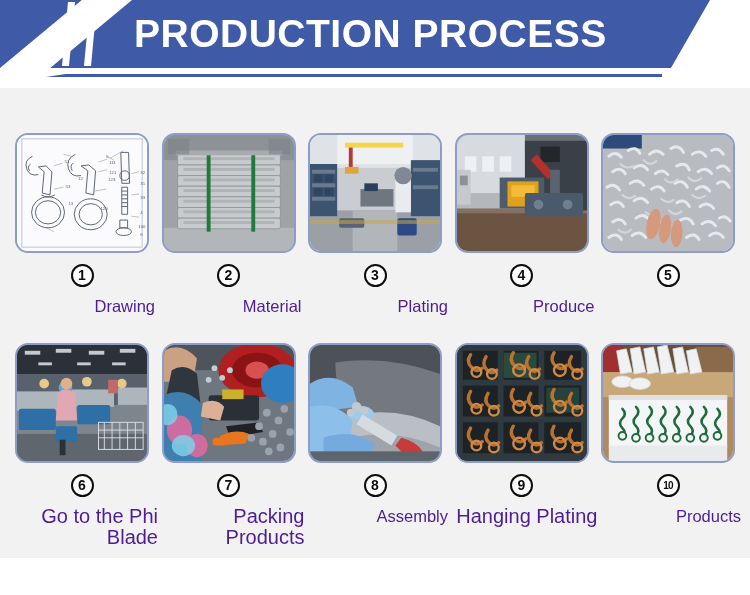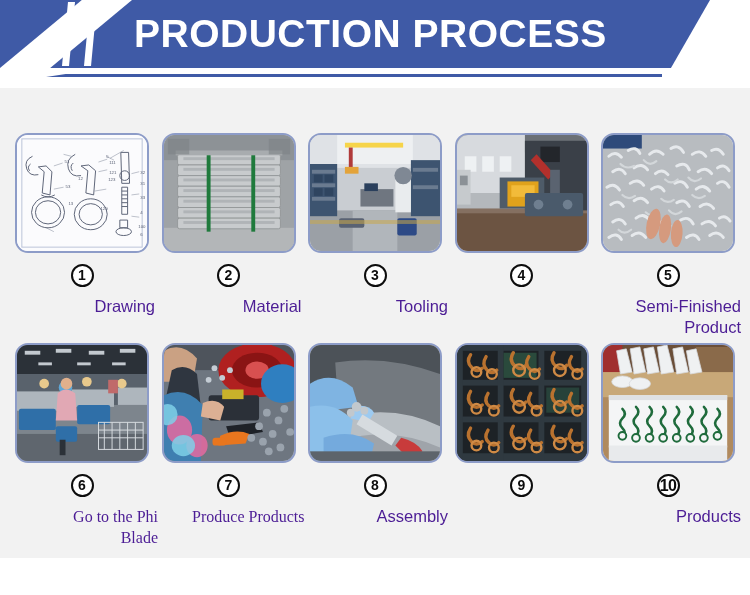--- a/index.html
+++ b/index.html
@@ -133,33 +133,33 @@
     border: 2.2px solid #0d0d0d;
     border-radius: 50%;
     background: #ffffff;
     color: #0d0d0d;
     font-size: 14px;
     font-weight: bold;
     line-height: 19px;
     text-align: center;
     font-family: "Liberation Sans", sans-serif;
   }
-  .num-circle.wide { font-size: 16px; letter-spacing: -0.7px; }
+  .num-circle.wide { font-size: 10px; letter-spacing: -0.7px; }
 
   .caption {
     margin-top: 9px;
     width: 146px;
     text-align: right;
     color: #4c1d95;
     font-size: 16.5px;
     line-height: 21px;
     font-family: "Liberation Sans", sans-serif;
     white-space: pre-line;
   }
-  .caption.tight { width: 152px; font-size: 16px; font-family: Liberation Serif, serif; }
+  .caption.tight { width: 152px; font-size: 20px; }
 
   .footer-white {
     position: absolute;
     left: 0;
     top: 558px;
     width: 750px;
     height: 37px;
     background: #ffffff;
   }
 </style>
@@ -302,21 +302,21 @@
             <rect x="52" y="56" width="34" height="18" fill="#6f7680"></rect>
             <rect x="56" y="50" width="14" height="8" fill="#2a3f5c"></rect>
             <rect x="30" y="86" width="26" height="10" fill="#596273" rx="2"></rect>
             <rect x="88" y="44" width="16" height="36" fill="#e9ecee"></rect>
             <circle cx="96" cy="42" r="9" fill="#7f8894"></circle>
             <rect x="90" y="86" width="20" height="18" fill="#2d4a86" rx="2"></rect>
             <rect x="0" y="88" width="134" height="4" fill="#c8a84a" opacity="0.55"></rect>
           </svg>
         </div>
         <div class="num-circle">3</div>
-        <div class="caption">Tooling</div>
+        <div class="caption">Plating</div>
       </div>
 
       <div class="cell">
         <div class="thumb">
           <svg viewBox="0 0 134 120" preserveAspectRatio="none">
             <rect width="134" height="120" fill="#b4b8bc"></rect>
             <rect y="0" width="134" height="18" fill="#6b7076"></rect>
             <rect y="0" width="70" height="60" fill="#d7dade"></rect>
             <g fill="#eef1f3">
               <rect x="8" y="22" width="12" height="16"></rect>
@@ -333,20 +333,21 @@
             <path d="M82 20 L100 40 L94 46 L76 26 Z" fill="#b3302c"></path>
             <rect x="96" y="36" width="10" height="30" fill="#5a6370"></rect>
             <rect x="70" y="60" width="60" height="24" fill="#4a5a6b" rx="2"></rect>
             <circle cx="84" cy="72" r="5" fill="#6f7f90"></circle>
             <circle cx="114" cy="72" r="5" fill="#6f7f90"></circle>
             <rect x="0" y="36" width="14" height="36" fill="#c6cacd"></rect>
             <rect x="3" y="42" width="8" height="10" fill="#8b9196"></rect>
           </svg>
         </div>
         <div class="num-circle">4</div>
+        <div class="caption">Produce</div>
       </div>
 
       <div class="cell">
         <div class="thumb">
           <svg viewBox="0 0 134 120" preserveAspectRatio="none">
             <rect width="134" height="120" fill="#b8bcc0"></rect>
             <rect x="0" y="0" width="40" height="14" fill="#2e4a7a"></rect>
             <g stroke="#e6e9ec" stroke-width="3" fill="none" stroke-linecap="round">
               <path d="M6 22 q7 -6 13 1"></path>
                 <path d="M26 16 q8 -5 12 3"></path>
@@ -394,22 +395,20 @@
                 <path d="M60 66 q6 6 13 1"></path>
             </g>
             <g fill="#d59a7e">
               <ellipse cx="52" cy="92" rx="7" ry="16" transform="rotate(12 52 92)"></ellipse>
               <ellipse cx="64" cy="97" rx="6" ry="15" transform="rotate(8 64 97)"></ellipse>
               <ellipse cx="76" cy="102" rx="6" ry="14" transform="rotate(4 76 102)"></ellipse>
             </g>
           </svg>
         </div>
         <div class="num-circle">5</div>
-        <div class="caption">Semi-Finished
-Product</div>
       </div>
 
     </div>
 
     <div class="row row-2">
 
       <div class="cell">
         <div class="thumb">
           <svg viewBox="0 0 134 120" preserveAspectRatio="none">
             <rect width="134" height="120" fill="#59626c"></rect>
@@ -499,21 +498,21 @@
             </g>
             <g fill="#c4ccd4">
               <circle cx="68" cy="26" r="3"></circle>
                 <circle cx="60" cy="34" r="3"></circle>
               <circle cx="52" cy="24" r="3"></circle>
                 <circle cx="46" cy="36" r="3"></circle>
             </g>
           </svg>
         </div>
         <div class="num-circle">7</div>
-        <div class="caption tight">Produce Products</div>
+        <div class="caption tight">Packing Products</div>
       </div>
 
       <div class="cell">
         <div class="thumb">
           <svg viewBox="0 0 134 120" preserveAspectRatio="none">
             <rect width="134" height="120" fill="#9fa4aa"></rect>
             <path d="M0 0 L134 0 L134 52 Q80 34 0 46 Z" fill="#4c5258"></path>
             <path d="M26 18 Q80 10 134 30 L134 86 Q84 62 30 78 Z" fill="#73797f"></path>
             <path d="M30 76 Q84 60 134 84 L134 106 Q84 84 34 98 Z" fill="#b9bfc4"></path>
             <path d="M0 40 q22 -14 44 4 l6 20 l-50 6 z" fill="#7fb4e2"></path>
@@ -586,20 +585,21 @@
               <circle cx="20" cy="104" r="5"></circle>
                 <circle cx="38" cy="106" r="5"></circle>
               <circle cx="64" cy="102" r="6"></circle>
                 <circle cx="82" cy="106" r="5"></circle>
               <circle cx="106" cy="102" r="6"></circle>
                 <circle cx="124" cy="106" r="5"></circle>
             </g>
           </svg>
         </div>
         <div class="num-circle">9</div>
+        <div class="caption tight">Hanging Plating</div>
       </div>
 
       <div class="cell">
         <div class="thumb">
           <svg viewBox="0 0 134 120" preserveAspectRatio="none">
             <rect width="134" height="120" fill="#b08a5e"></rect>
             <rect y="0" width="134" height="30" fill="#6a4e38"></rect>
             <rect x="0" y="0" width="20" height="30" fill="#a02f2f"></rect>
             <rect x="96" y="2" width="38" height="26" fill="#8a6a4a"></rect>
             <rect x="0" y="28" width="134" height="26" fill="#c8a878"></rect>

